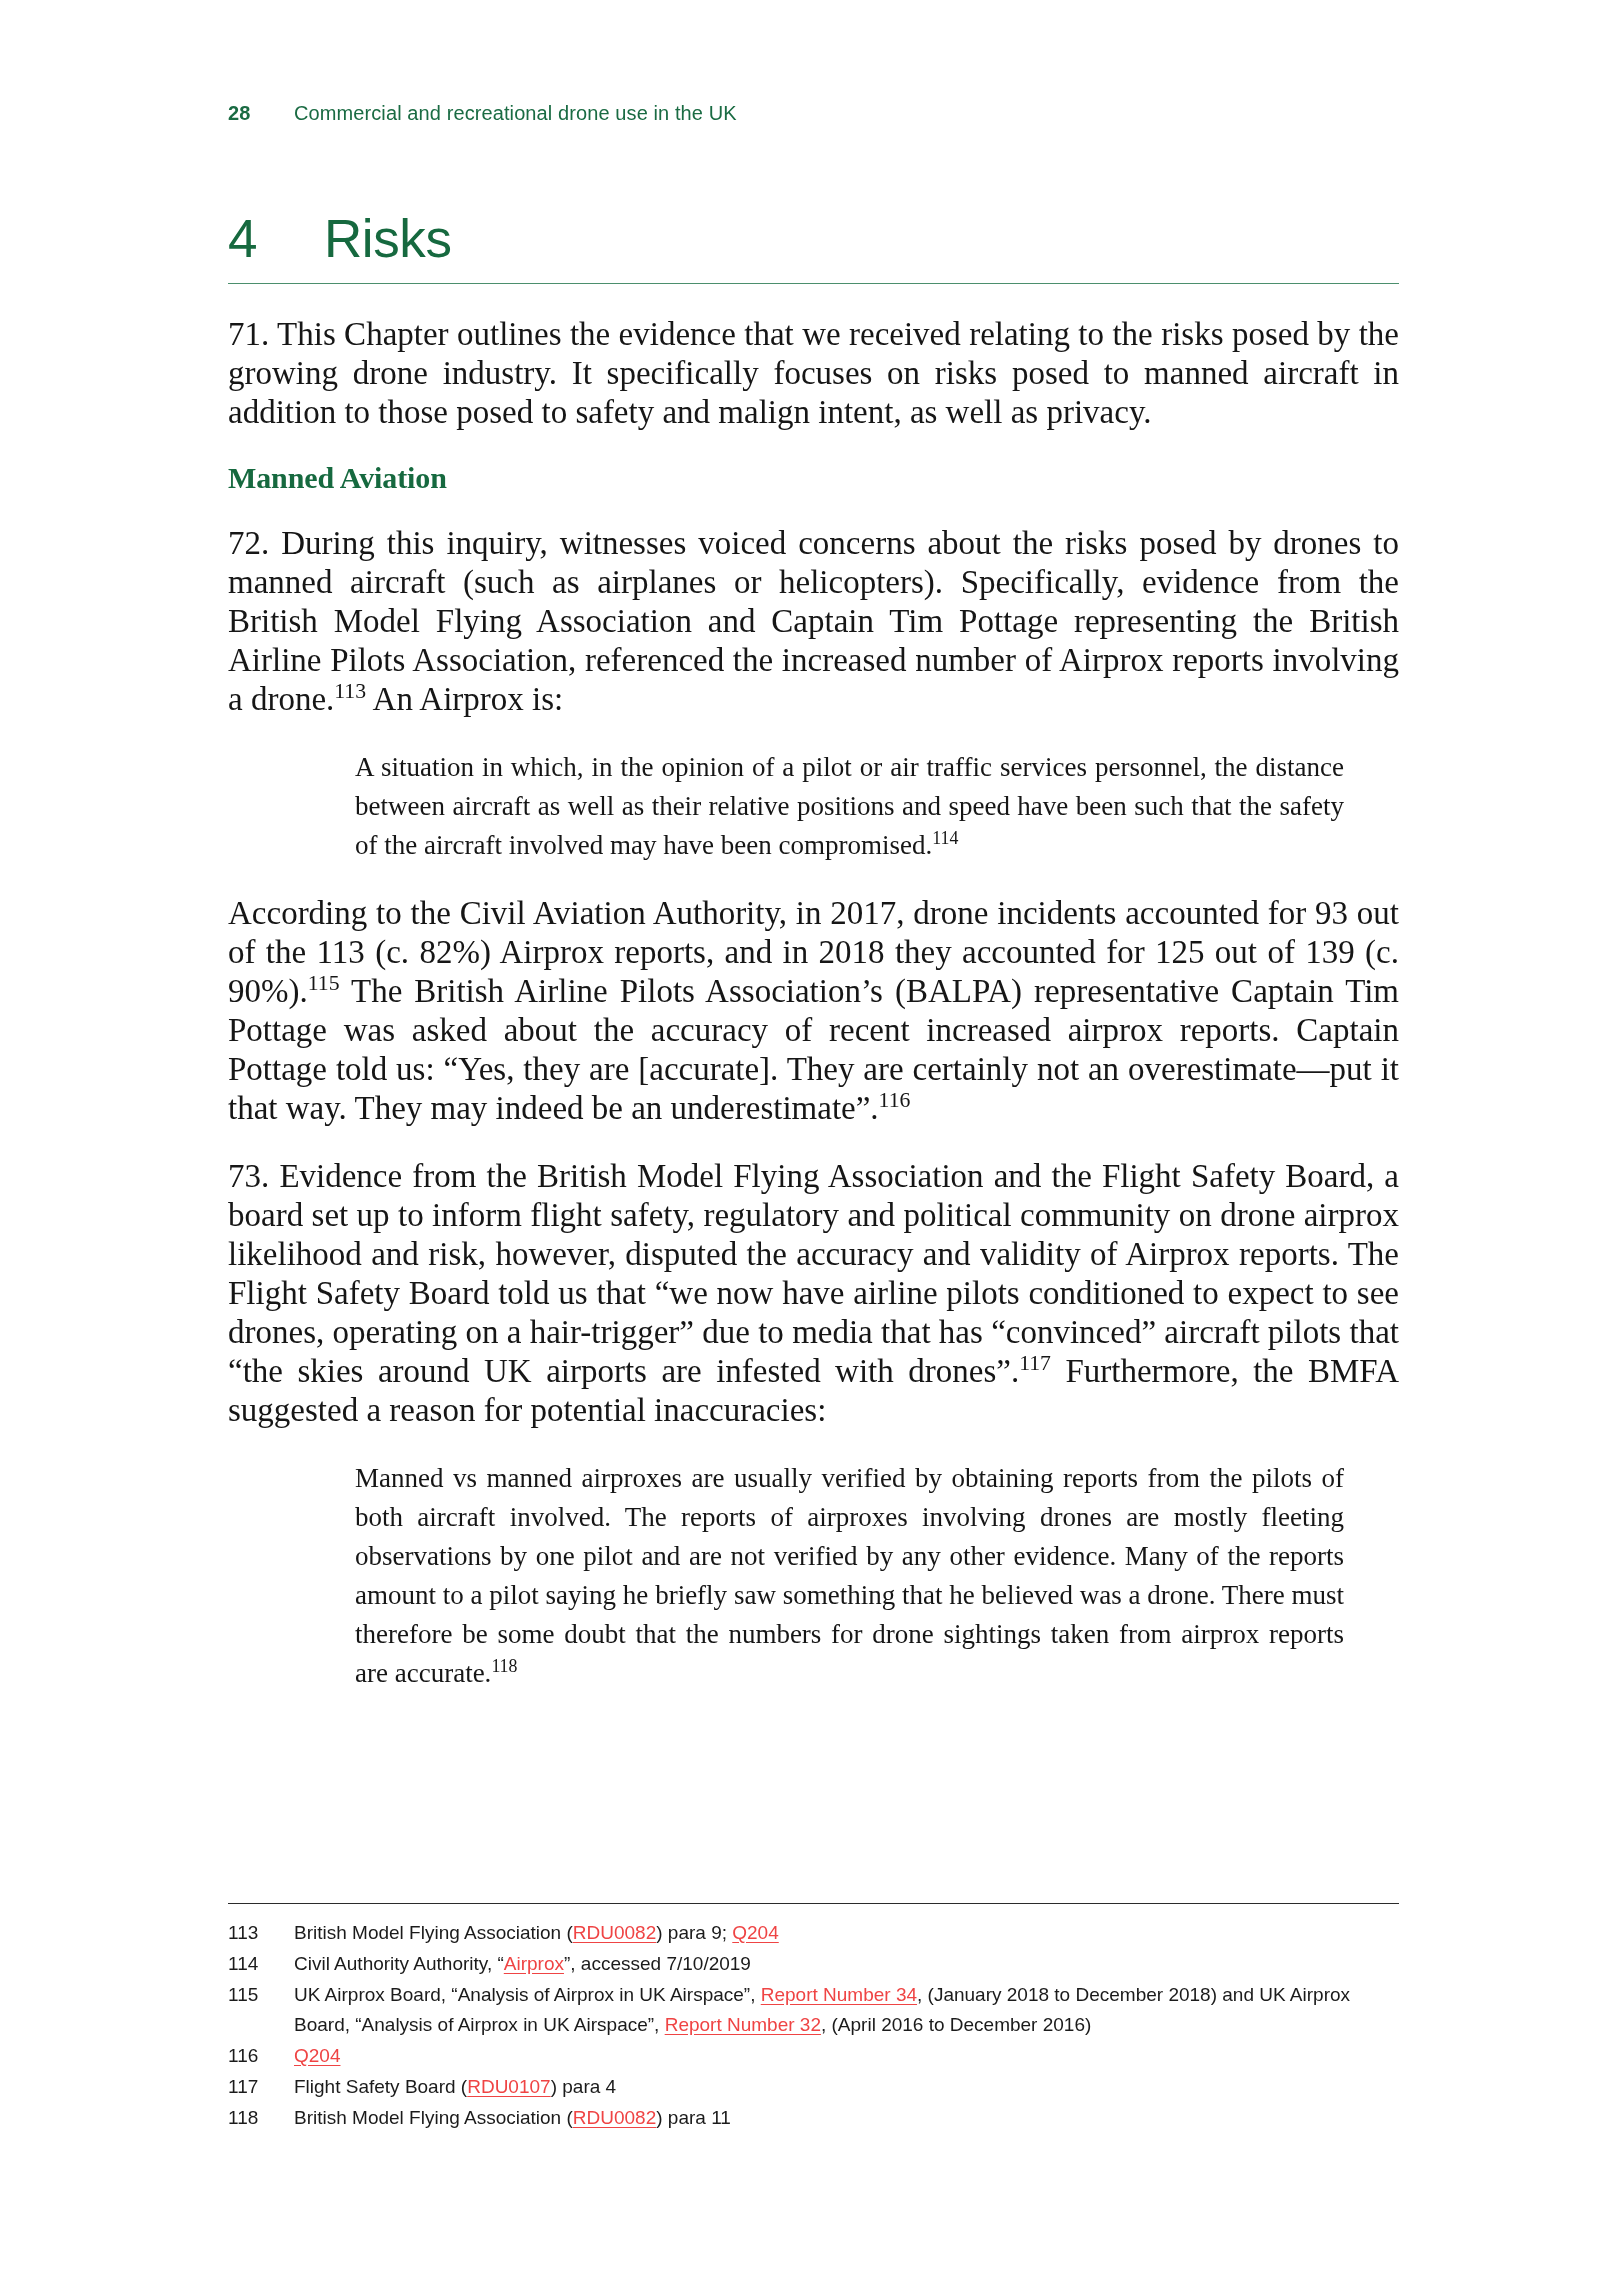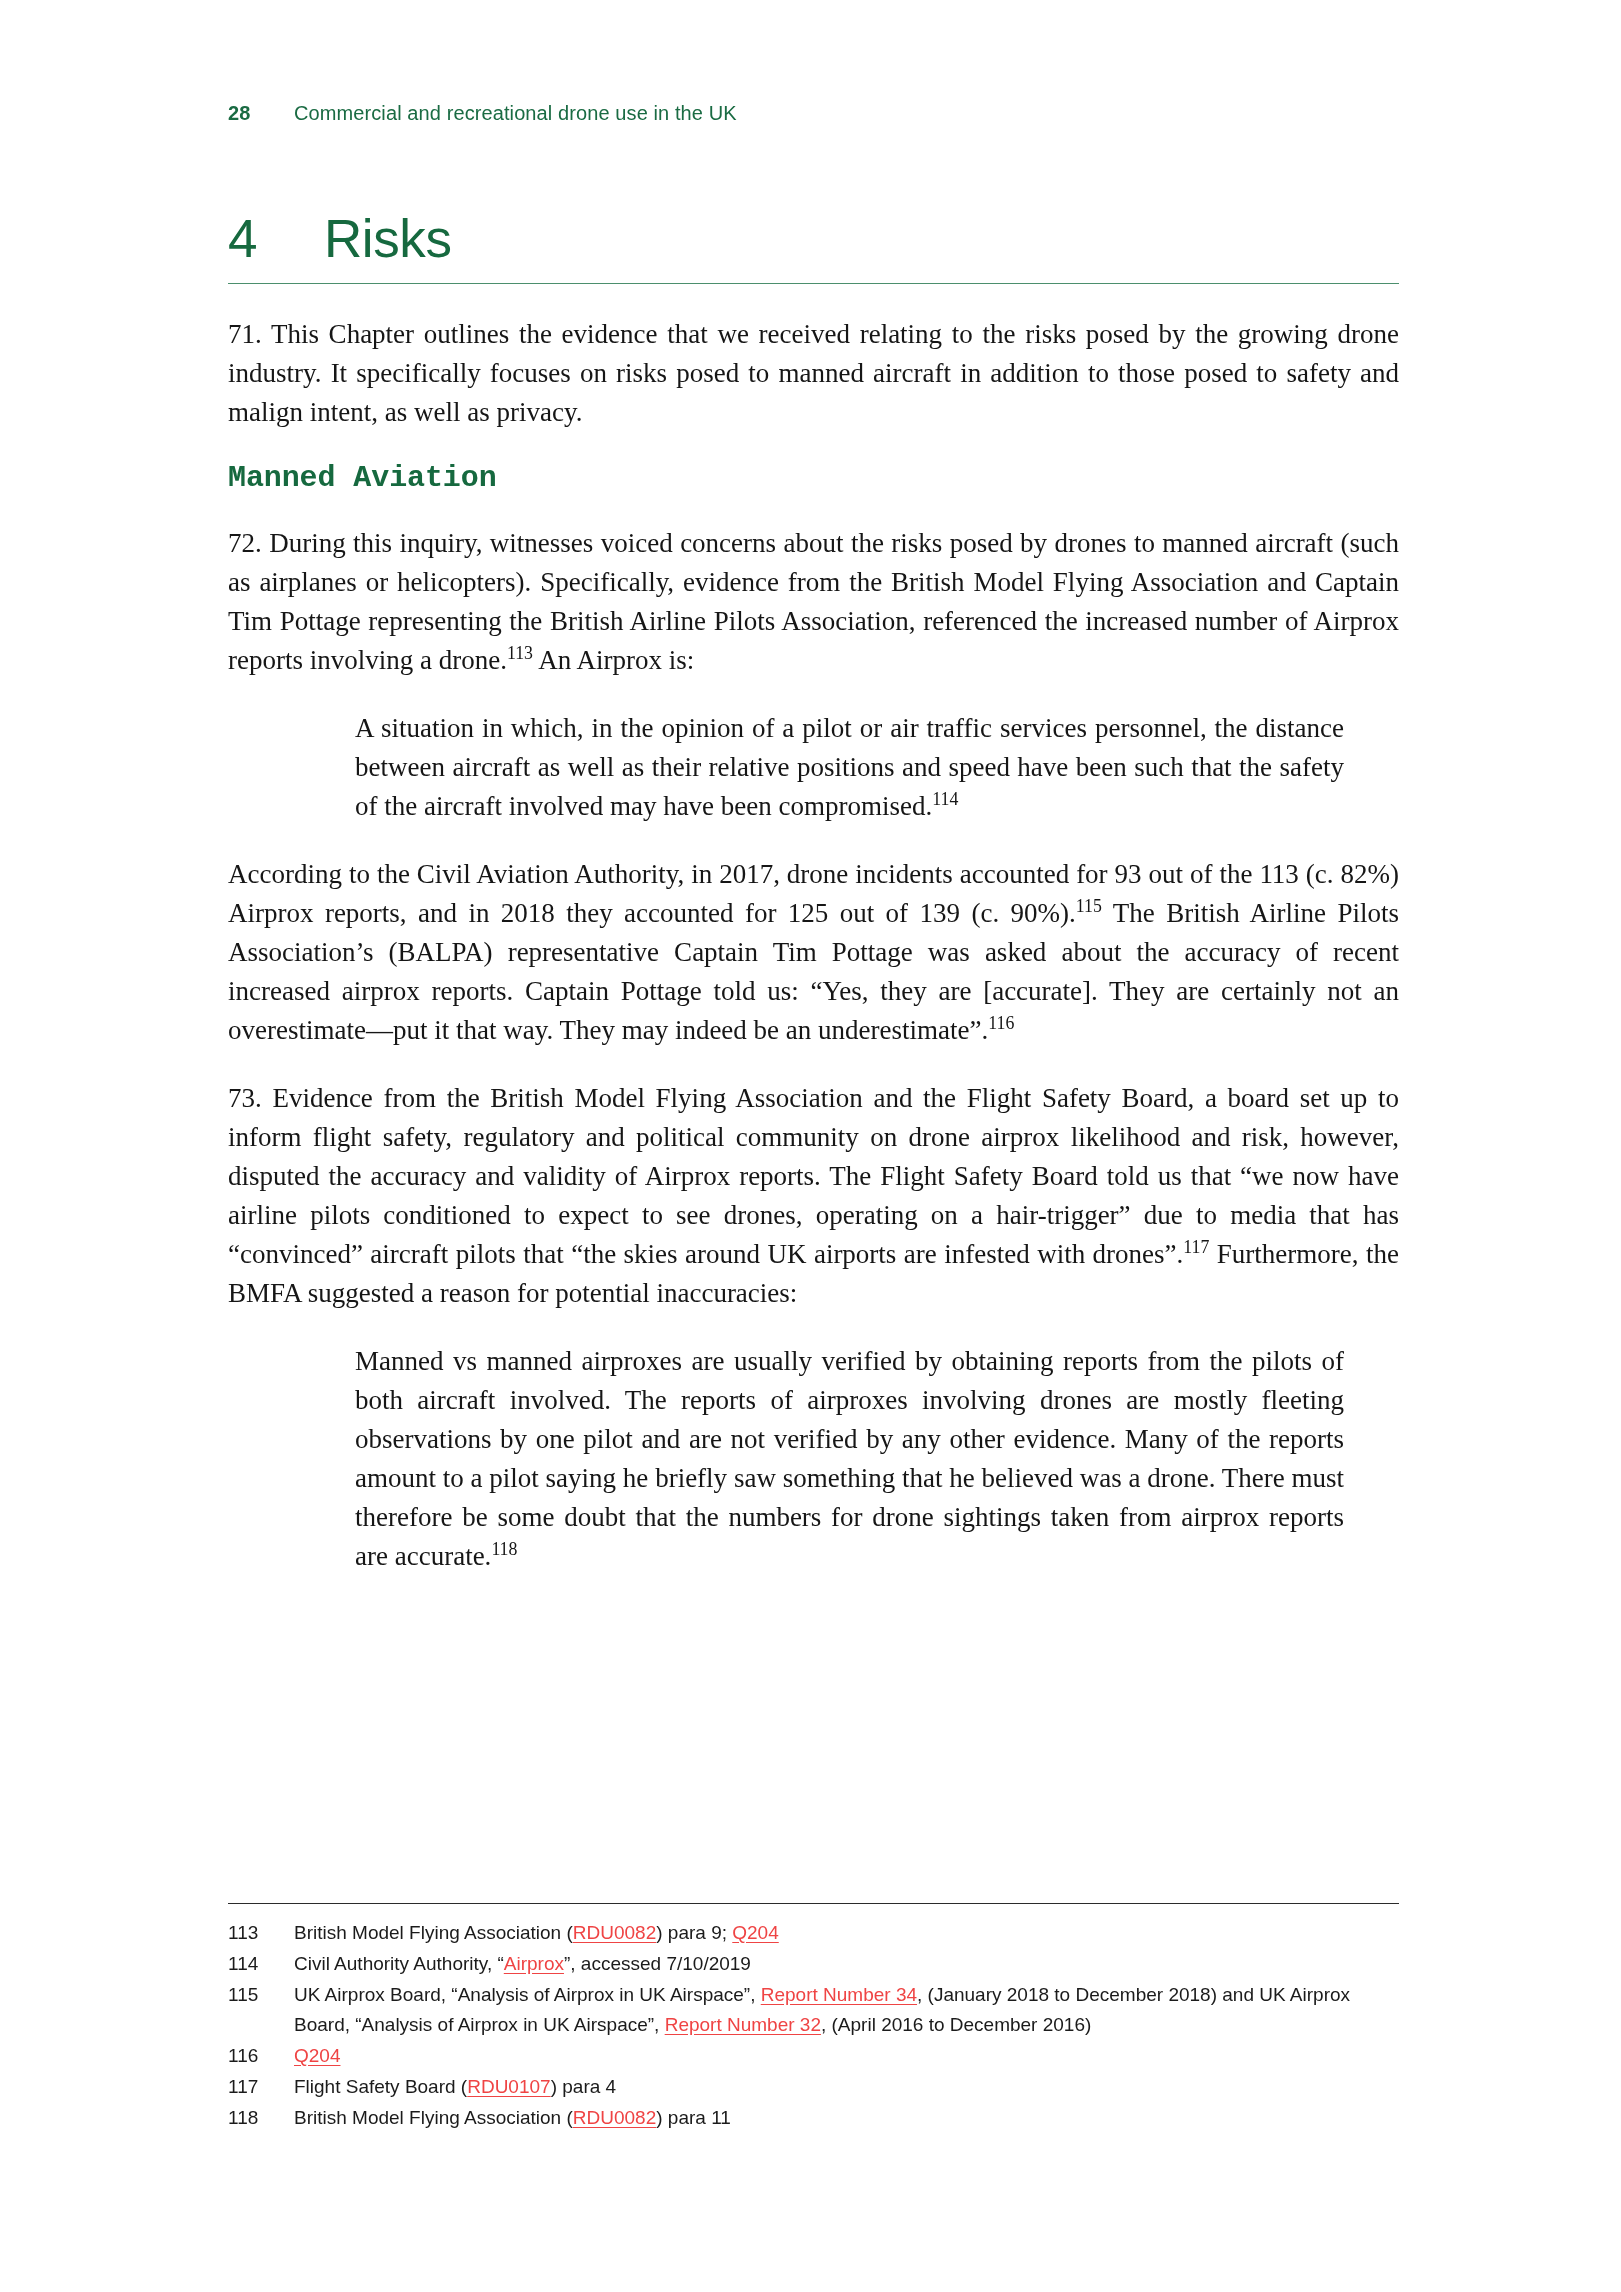--- a/index.html
+++ b/index.html
@@ -62,35 +62,35 @@
   .chapter-rule {
     margin-top: 13.7px;
     border: 0;
     border-top: 1.6px solid #4b8f6d;
     width: 100%;
   }
 
   
   p.body {
     font-family: "Liberation Serif", serif;
-    font-size: 27px;
+    font-size: 33px;
     line-height: 39px;
     color: #161616;
     text-align: justify;
     text-justify: inter-word;
     margin: 0 0 29px 0;
     hyphens: none;
   }
   p.body.first {
     margin-top: 31px;
   }
 
   
   h2.section-heading {
-    font-family: Liberation Mono, monospace;
+    font-family: Liberation Serif, serif;
     color: #16693f;
     font-size: 30px;
     font-weight: bold;
     margin: 28px 0 29px 0;
     letter-spacing: -0.1px;
   }
 
   
   blockquote.quote {
     font-family: "Liberation Serif", serif;

